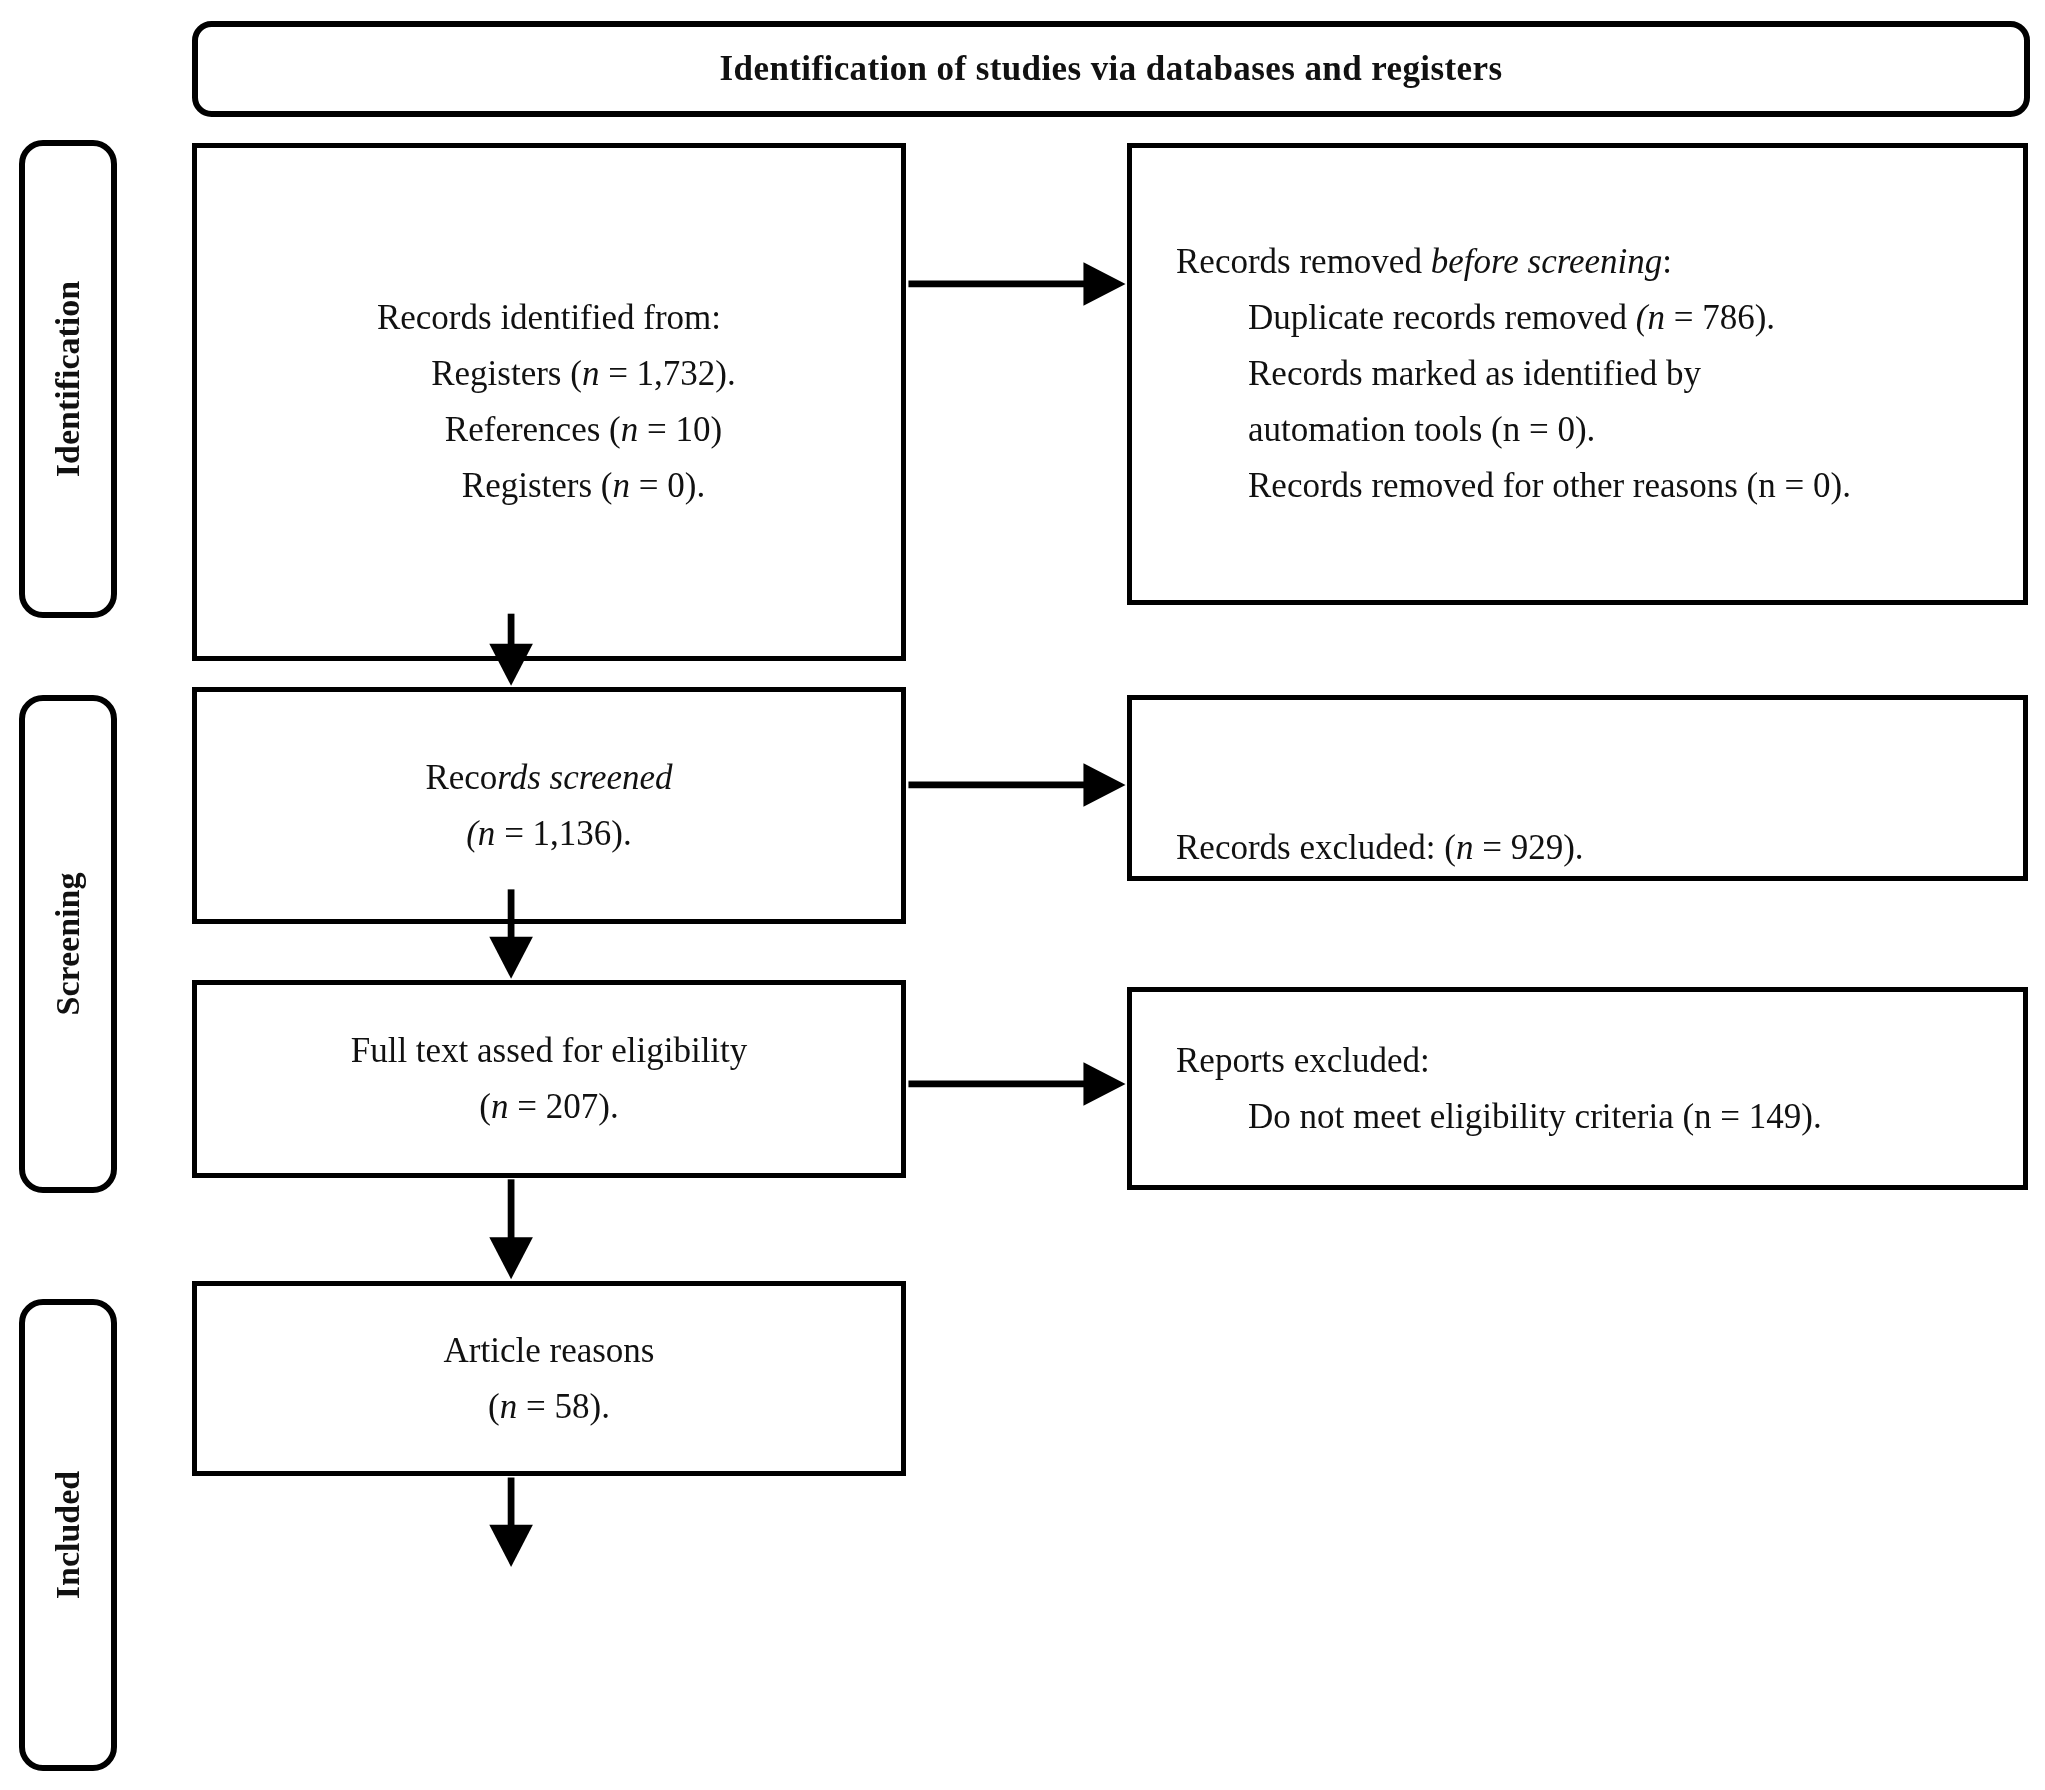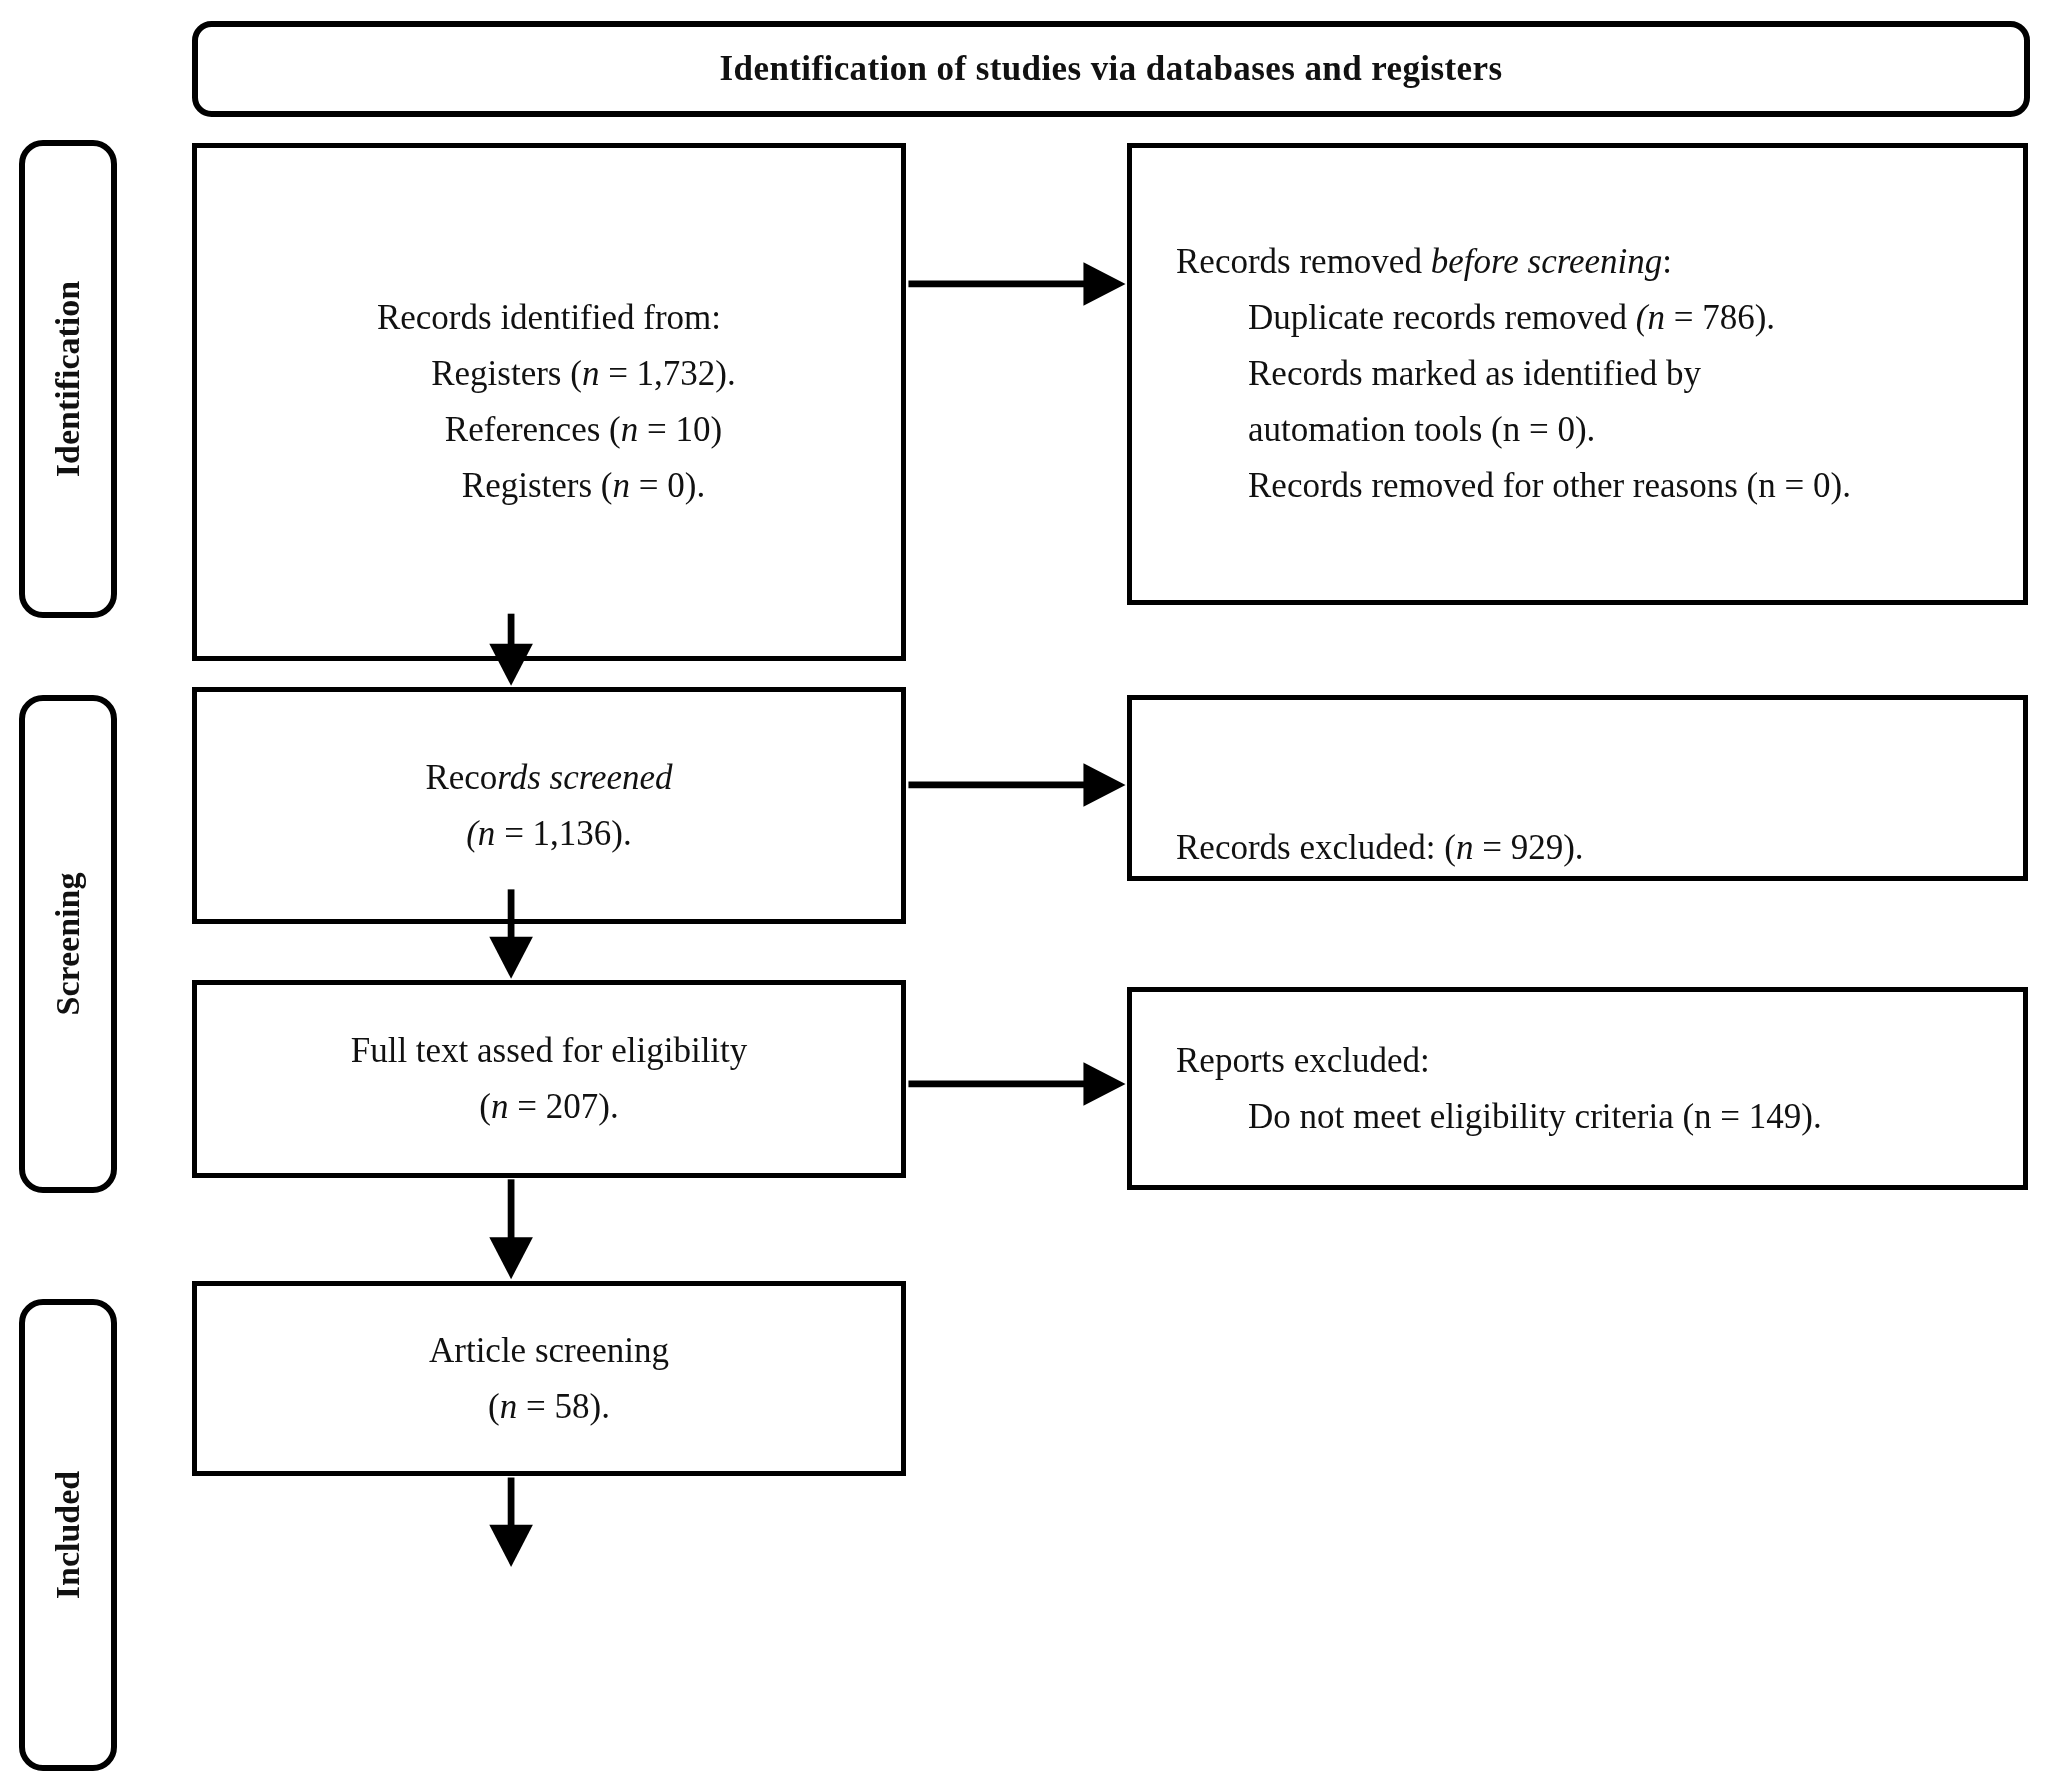--- a/index.html
+++ b/index.html
@@ -129,21 +129,21 @@
     <div class="box-text">
       <span>Reports excluded:</span>
     </div>
     <div class="box-text indent">
       <span>Do not meet eligibility criteria (n = 149).</span>
     </div>
   </div>
 
   <div class="box left-col b4">
     <div class="box-text">
-      <span>Article screening</span>
+      <span>Article reasons</span>
     </div>
     <div class="box-text">
       <span>(</span><span class="it">n</span><span> = 58).</span>
     </div>
   </div>
 
 
   <svg class="arrow-layer" width="2046" height="1790" viewBox="0 0 2723 2383">
     <g>
       <line x1="1209" y1="378" x2="1452" y2="378" stroke="#000000" stroke-width="9"></line>

